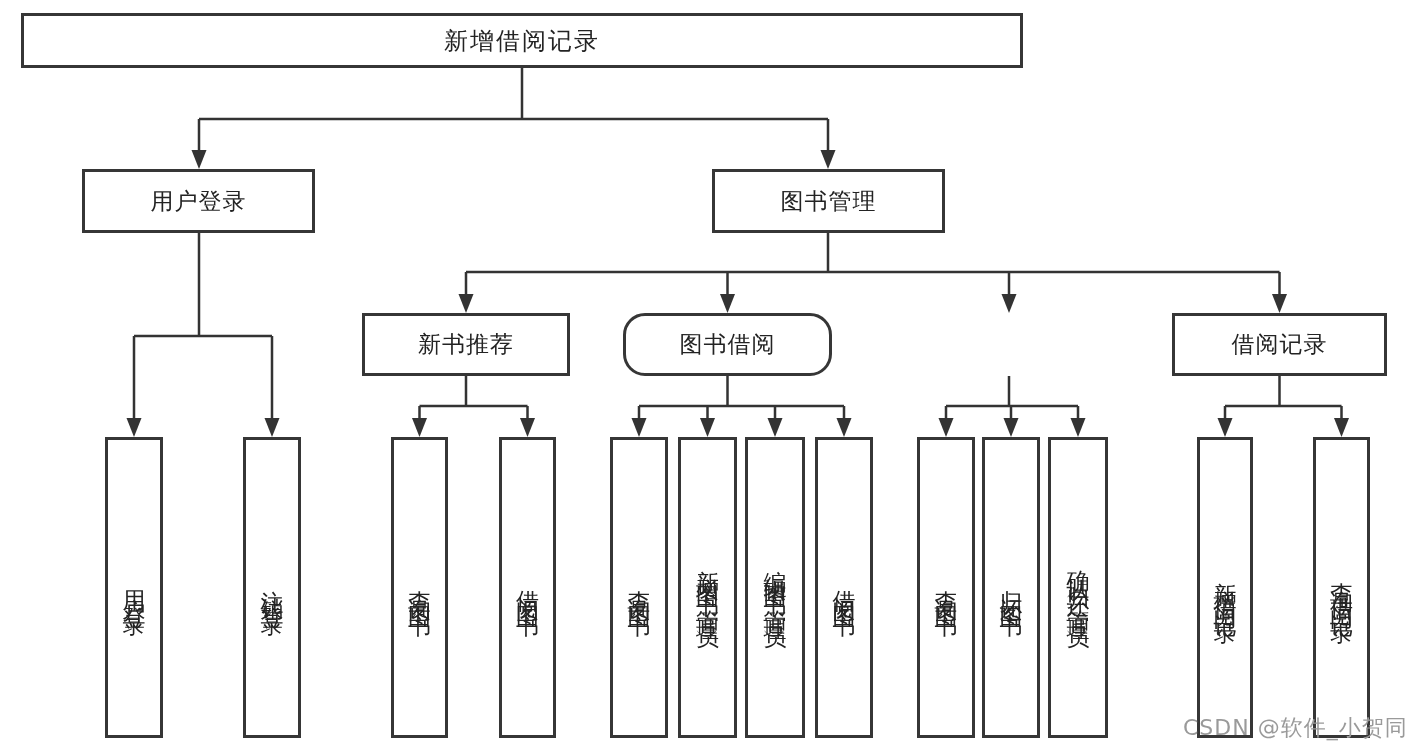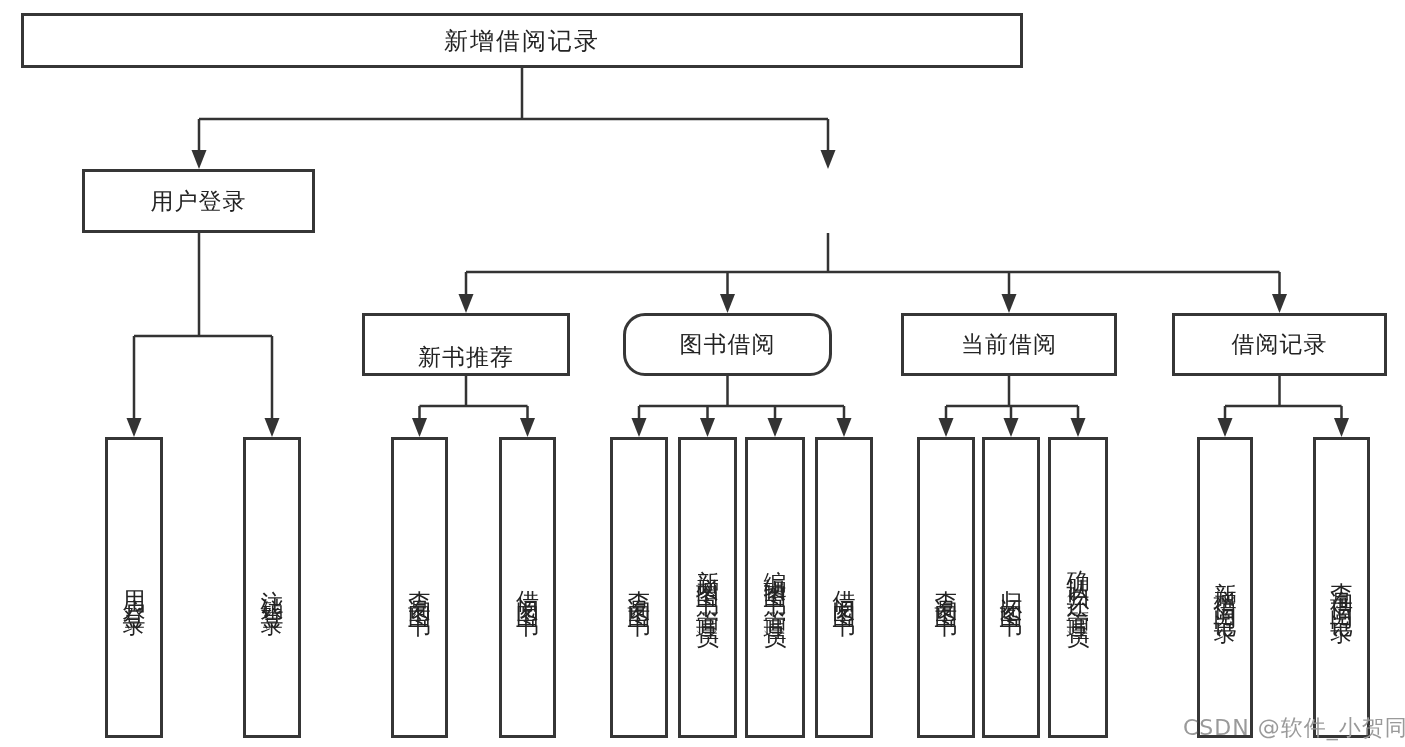--- a/index.html
+++ b/index.html
@@ -60,29 +60,29 @@
     </g>
   </svg>
 
   <div class="box" style="left:21px; top:13px; width:1002px; height:55px;">
     <span class="root-label">新增借阅记录</span>
   </div>
 
   <div class="box" style="left:82px; top:169px; width:233px; height:64px;">
     <span class="h-label">用户登录</span>
   </div>
+  <div class="box" style="left:712px; top:169px; width:233px; height:64px;">
+    <span class="h-label">图书管理</span>
+  </div>
 
-  <div class="box" style="left:362px; top:313px; width:208px; height:63px;align-items:flex-end;">
+  <div class="box" style="left:362px; top:313px; width:208px; height:63px;">
     <span class="h-label">新书推荐</span>
   </div>
   <div class="box" style="left:623px; top:313px; width:209px; height:63px;border-radius:22px;">
     <span class="h-label">图书借阅</span>
-  </div>
-  <div class="box" style="left:901px; top:313px; width:216px; height:63px;">
-    <span class="h-label">当前借阅</span>
   </div>
   <div class="box" style="left:1172px; top:313px; width:215px; height:63px;">
     <span class="h-label">借阅记录</span>
   </div>
 
   <div class="box leaf" style="left:105px; top:437px; width:58px; height:301px;">
     <span class="v-label">用户登录</span>
   </div>
   <div class="box leaf" style="left:243px; top:437px; width:58px; height:301px;">
     <span class="v-label">注销登录</span>

